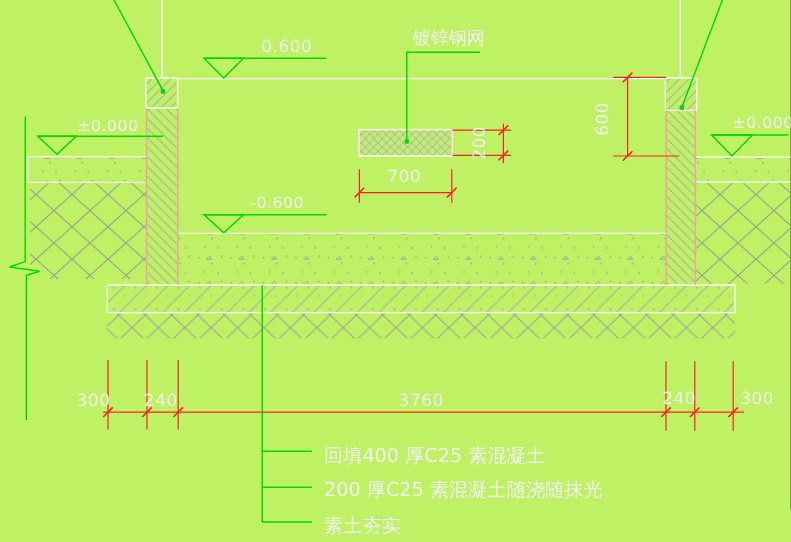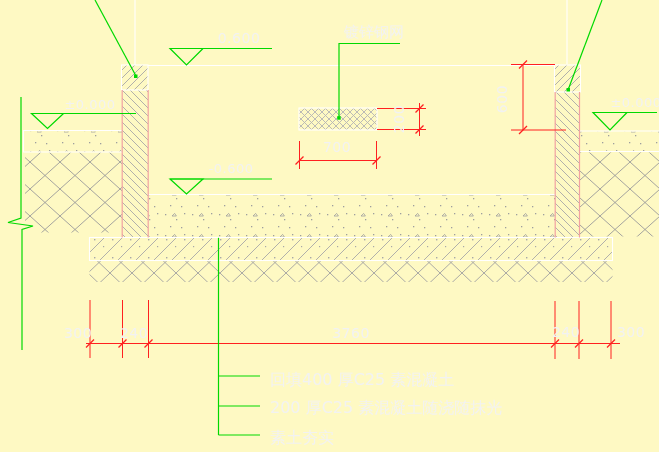--- a/index.html
+++ b/index.html
@@ -1,16 +1,16 @@
 <!DOCTYPE html>
 <html><head>
 <meta charset="utf-8">
 <style>
   html,body{margin:0;padding:0;background:#1a1a1a;}
-  #stage{width:659px;height:452px;background:#fef9c3;position:relative;overflow:hidden;}
+  #stage{width:659px;height:452px;background:#bef264;position:relative;overflow:hidden;}
   svg{display:block;}
   text{font-family:"DejaVu Sans","Liberation Sans",sans-serif;fill:#f2f2f2;}
   .dimtxt{font-size:14px;letter-spacing:0.5px;}
   .elevtxt{font-size:13px;letter-spacing:0.5px;}
   .cjk{font-size:16px;}
   .cjk-s{font-size:15px;}
 </style>
 </head>
 <body>
 

